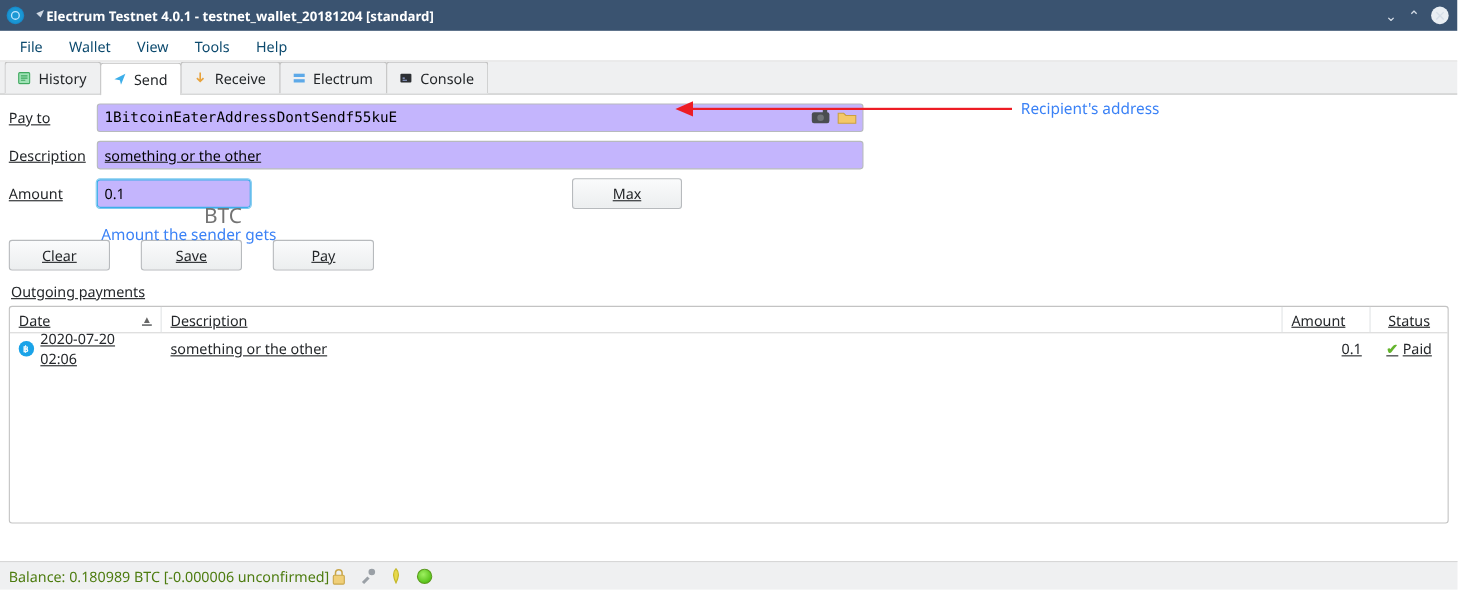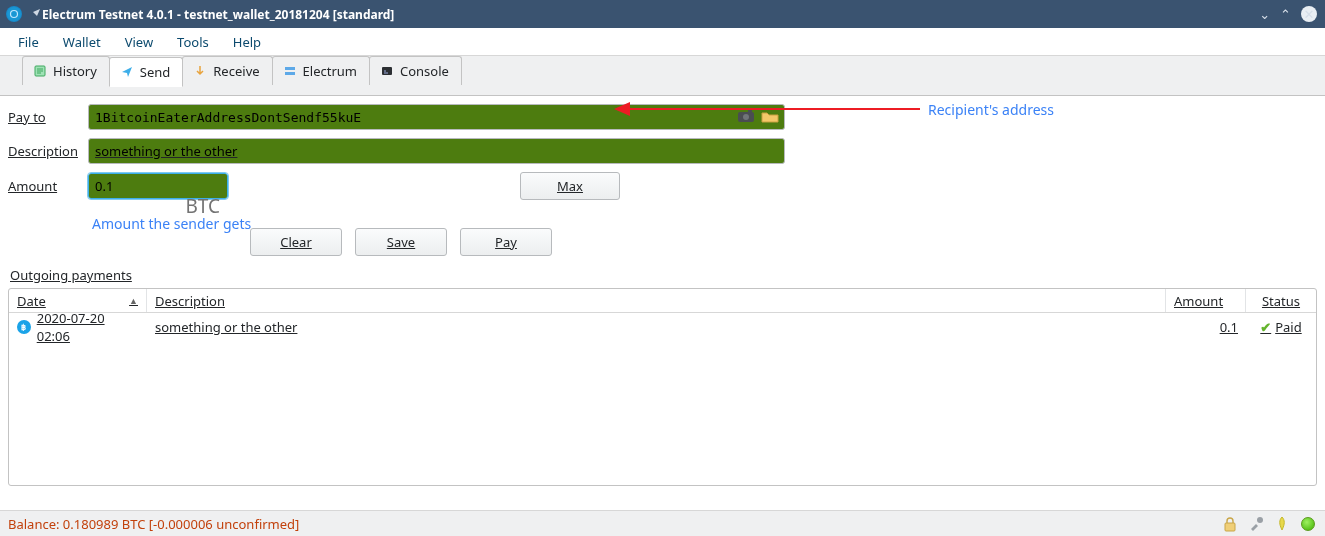--- a/index.html
+++ b/index.html
@@ -15,42 +15,42 @@
 .titlebar .winbtns span { color:#d6dee8; font-size:13px; }
 .titlebar .close-btn { width:16px; height:16px; border-radius:50%; background:#e9eef3; color:#3a5370; display:flex; align-items:center; justify-content:center; font-size:10px;}
 
 
 .menubar { height: 28px; display:flex; align-items:center; gap: 0; padding: 0 6px; font-size: 13px; color:#0c4a6e; }
 .menubar .mitem { padding: 4px 12px; }
 
 .sep-line { border-bottom:1px solid #d7d7d7; }
 
 
-.tabbar { height: 40px; display:flex; align-items:flex-start; padding-left:22px; border-bottom:1px solid #c3c3c3; background:#eff0f1; font-size:13px;}
+.tabbar { height: 30px; display:flex; align-items:flex-start; padding-left:4px; border-bottom:1px solid #c3c3c3; background:#eff0f1; font-size:13px;}
 .tab { display:flex; align-items:center; gap:6px; padding:5px 12px 5px 10px; border:1px solid #c3c3c3; border-bottom:none; background:#eff0f1; margin-right:-1px; color:#232629; border-top-left-radius:3px; border-top-right-radius:3px; }
 .tab.active { background:#fff; position:relative; top:1px; border-bottom:1px solid #fff; }
 .tab .ticon { width:14px; height:14px; display:flex; align-items:center; justify-content:center;}
 
 
 .content { padding:8px 8px 0 8px; font-size:13px; color:#232629;text-decoration:underline; }
 .form-row { display:flex; align-items:center; margin-bottom:8px; }
 .form-row .lbl { width:80px; }
-.text-input { height:26px; border:1px solid #b7babd; border-radius:3px; padding:2px 6px; font-size:13px; font-family:inherit; background:#4d7c0f; }
+.text-input { height:26px; border:1px solid #b7babd; border-radius:3px; padding:2px 6px; font-size:13px; font-family:inherit; background:#c4b5fd; }
 .payto-wrap { position:relative; width:697px; }
 .payto-input { width:100%; font-family:"DejaVu Sans Mono", monospace; }
 .payto-tools { position:absolute; right:4px; top:2px; display:flex; gap:2px; }
 .tool-ico { width:22px; height:20px; display:flex; align-items:center; justify-content:center; }
 
 .amount-input { width:140px; border-color:#3daee9; outline:1px solid #7fcaf0; }
 .amount-unit { position:absolute; right:8px; top:20px; pointer-events:none; color:#737373; font-size:19px; }
 .amount-wrap { position:relative; display:inline-block; }
 
 .btn { height:28px; min-width:62px; padding:0 18px; border:1px solid #b7babd; border-radius:3px; background:linear-gradient(#fafbfc,#eceeef); font-size:13px; color:#232629; cursor:pointer; }
 .btn-max { width:100px; margin-left:292px; }
-.btn-row { display:flex; gap:13px; justify-content:center; width:786px; margin:8px 0 10px 0; }
+.btn-row { display:flex; gap:28px; width:786px; margin:8px 0 10px 0; }
 .btn-row .btn { width:92px; }
 
 .annot { color:#3b82f6; font-size:14px; position:absolute; }
 .arrow-line { position:absolute; height:2px; background:#ed1c24; }
 .arrow-head { position:absolute; width:0; height:0; border-top:7px solid transparent; border-bottom:7px solid transparent; border-right:16px solid #ed1c24; }
 
 .section-label { margin:6px 2px 4px 2px; }
 
 
 .tablewrap { border:1px solid #c3c3c3; border-radius:3px; height:198px; background:#fff; }
@@ -65,21 +65,21 @@
 .trow { display:flex; height:28px; align-items:center; font-size:13px; }
 .td { padding:0 8px; }
 .td.date { width:138px; display:flex; align-items:center; gap:6px; }
 .td.desc { flex:1; }
 .td.amt { width:80px; text-align:right; }
 .td.stat { width:70px; display:flex; align-items:center; gap:4px; justify-content:center; }
 .coin-ico { width:14px; height:14px; border-radius:50%; background:#1aa3e8; display:flex; align-items:center; justify-content:center;}
 .check-ico { color:#64b42d; font-weight:bold; }
 
 
-.statusbar { position:absolute; bottom:0; left:0; right:0; height:26px; border-top:1px solid #d7d7d7; background:#eff0f1; display:flex; align-items:center; justify-content:space-between; padding:0 8px; font-size:13px; color:#c2410c;}
+.statusbar { position:absolute; bottom:0; left:0; right:0; height:26px; border-top:1px solid #d7d7d7; background:#eff0f1; display:flex; align-items:center; padding:0 8px; font-size:13px; color:#4d7c0f;}
 .status-icons { display:flex; gap:8px; align-items:center; }
 .sico { width:18px; height:18px; display:flex; align-items:center; justify-content:center; }
 .net-ok { width:14px; height:14px; border-radius:50%; background:radial-gradient(circle at 40% 35%, #9ef060, #3eb100); border:1px solid #5a9a1c;}
 </style>
 </head>
 <body>
 
 <div class="titlebar">
   <div class="left">
     <span class="app-icon">

